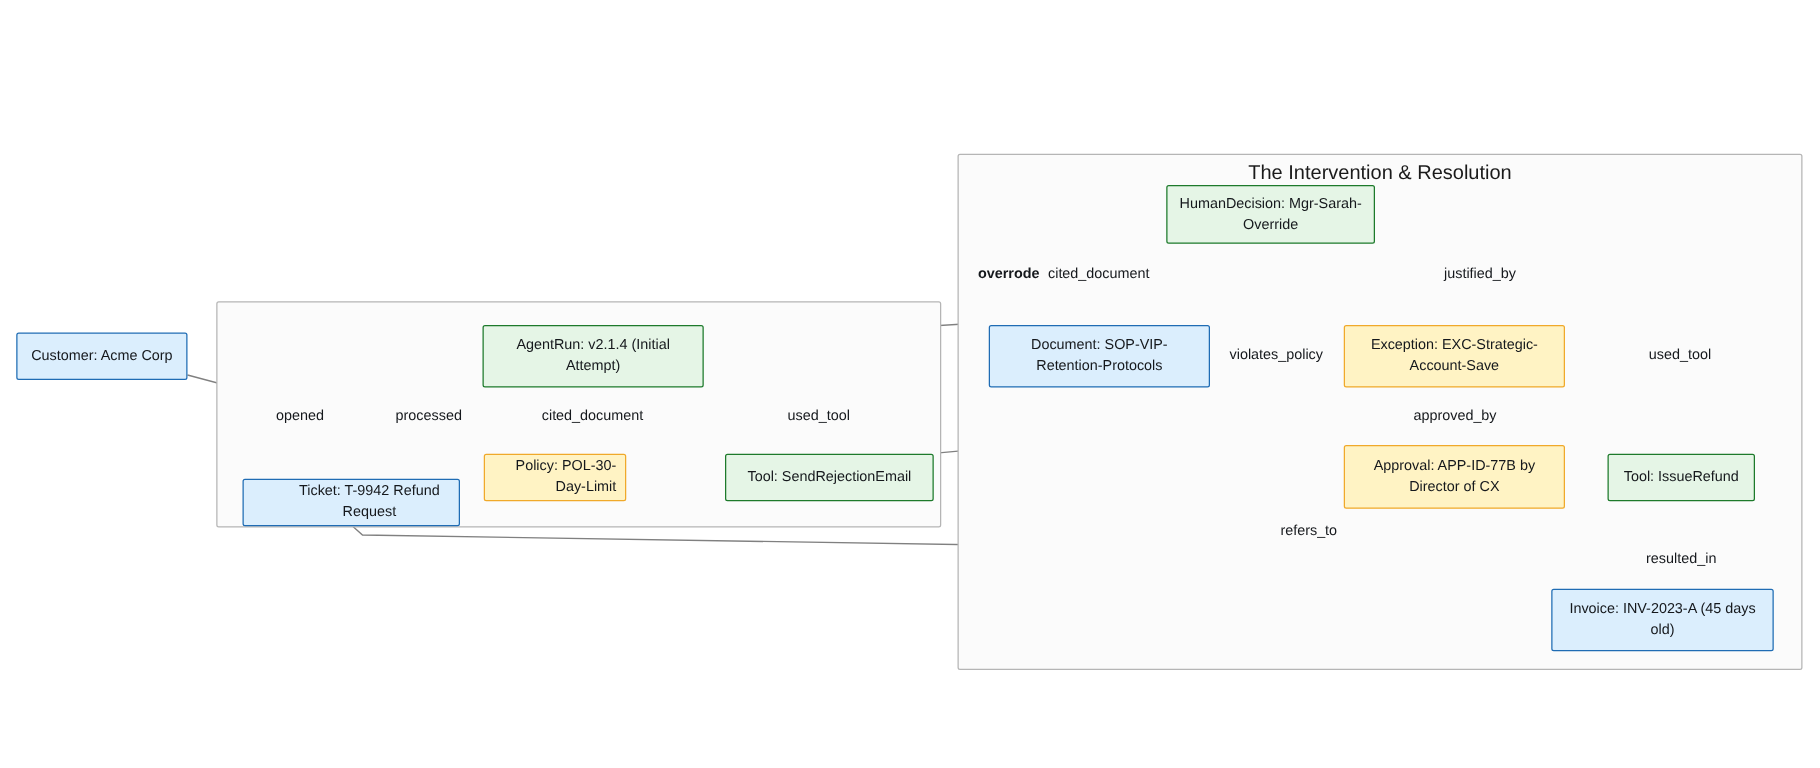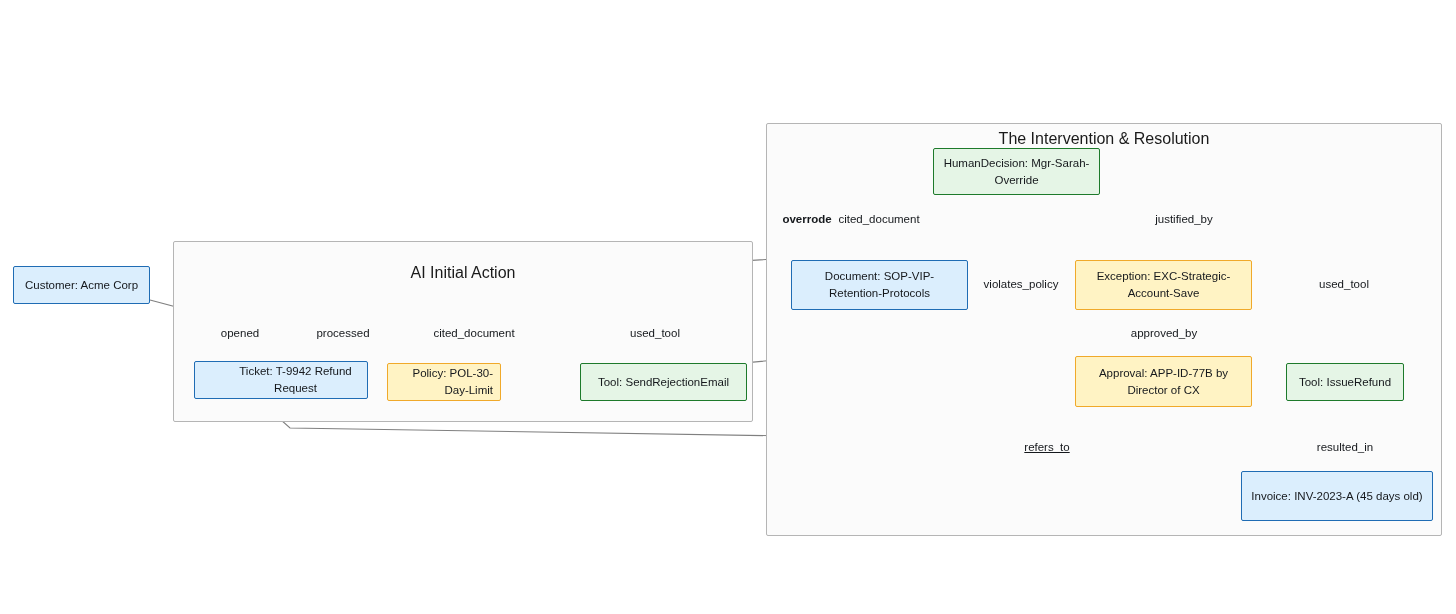--- a/index.html
+++ b/index.html
@@ -110,45 +110,46 @@
   </svg>
 
   <div class="subgraph" style="left:173px; top:241px; width:580px; height:181px;"></div>
   <div class="subgraph-label" style="left:463px; top:244px;margin-top:20px;">AI Initial Action</div>
 
   <div class="subgraph" style="left:766px; top:123px; width:676px; height:413px;"></div>
   <div class="subgraph-label" style="left:1104px; top:130px;">The Intervention &amp; Resolution</div>
 
   <div class="node blue" style="left:13px; top:266px; width:137px; height:38px;">Customer: Acme Corp</div>
 
+  <div class="node green" style="left:386px; top:260px; width:177px; height:50px;">AgentRun: v2.1.4 (Initial Attempt)</div>
 
-  <div class="node blue" style="left:194px; top:361px; width:174px; height:38px;padding-left:36px;">Ticket: T-9942 Refund Request</div>
+  <div class="node blue" style="left:194px; top:383px; width:174px; height:38px;padding-left:36px;">Ticket: T-9942 Refund Request</div>
 
   <div class="node yellow" style="left:387px; top:363px; width:114px; height:38px;text-align:right;">Policy: POL-30-Day-Limit</div>
 
   <div class="node green" style="left:580px; top:363px; width:167px; height:38px;">Tool: SendRejectionEmail</div>
 
   <div class="node green" style="left:933px; top:148px; width:167px; height:47px;">HumanDecision: Mgr-Sarah-Override</div>
 
   <div class="node blue" style="left:791px; top:260px; width:177px; height:50px;">Document: SOP-VIP-Retention-Protocols</div>
 
   <div class="node yellow" style="left:1075px; top:260px; width:177px; height:50px;">Exception: EXC-Strategic-Account-Save</div>
 
   <div class="node yellow" style="left:1075px; top:356px; width:177px; height:51px;">Approval: APP-ID-77B by Director of CX</div>
 
   <div class="node green" style="left:1286px; top:363px; width:118px; height:38px;">Tool: IssueRefund</div>
 
-  <div class="node blue" style="left:1241px; top:471px; width:192px; height:50px;">Invoice: INV-2023-A (45 days old)</div>
+  <div class="node blue" style="left:1241px; top:471px; width:178px; height:50px;">Invoice: INV-2023-A (45 days old)</div>
 
   <div class="edge-label" style="left:240px; top:333px;">opened</div>
   <div class="edge-label" style="left:343px; top:333px;">processed</div>
   <div class="edge-label" style="left:474px; top:333px;">cited_document</div>
   <div class="edge-label" style="left:655px; top:333px;">used_tool</div>
   <div class="edge-label" style="left:807px; top:219px;font-weight:bold;">overrode</div>
   <div class="edge-label" style="left:879px; top:219px;">cited_document</div>
   <div class="edge-label" style="left:1021px; top:284px;">violates_policy</div>
   <div class="edge-label" style="left:1164px; top:219px;margin-left:20px;">justified_by</div>
   <div class="edge-label" style="left:1344px; top:284px;">used_tool</div>
   <div class="edge-label" style="left:1164px; top:333px;">approved_by</div>
   <div class="edge-label" style="left:1345px; top:447px;">resulted_in</div>
-  <div class="edge-label" style="left:1047px; top:447px;text-decoration:underline;">refers_to</div>
+  <div class="edge-label" style="left:1047px; top:425px;">refers_to</div>
 
 </div>
 
 </body></html>

